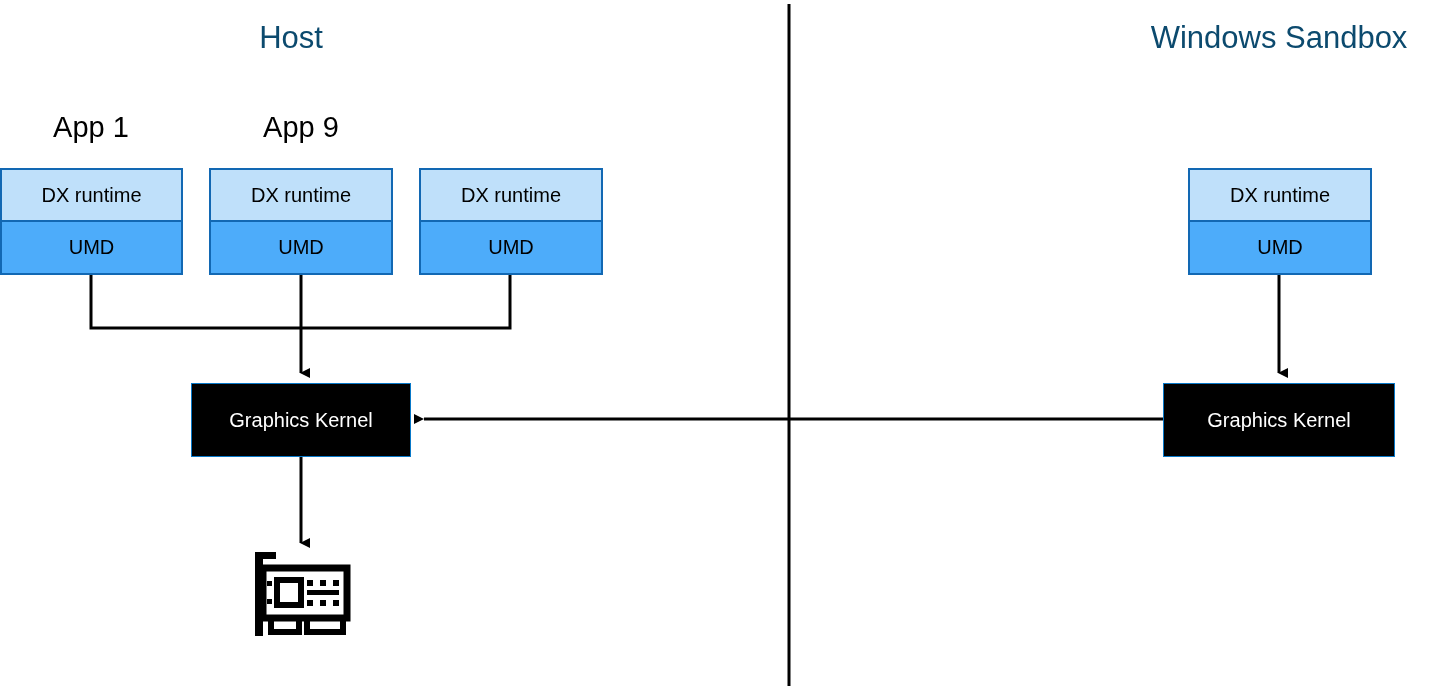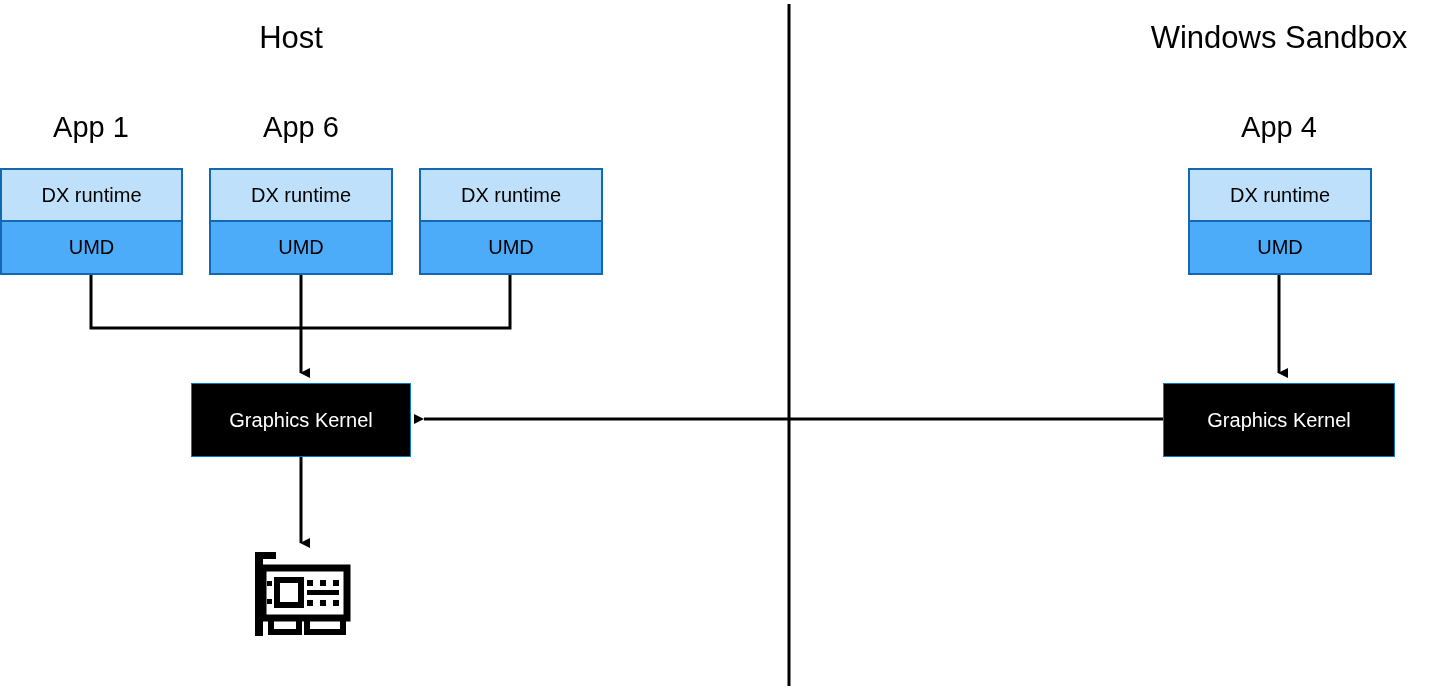--- a/index.html
+++ b/index.html
@@ -25,21 +25,21 @@
     top: 0;
     width: 1435px;
     height: 691px;
     pointer-events: none;
   }
   .abs { position: absolute; }
 
   
   .section-title {
     font-size: 31px;
-    color: #000000;
+    color: #0c4a6e;
     text-align: center;
     white-space: nowrap;
     line-height: 1;
   }
   
   .app-label {
     font-size: 29px;
     color: #000000;
     text-align: center;
     white-space: nowrap;
@@ -124,32 +124,31 @@
   <div class="abs section-title" style="left:161px; top:22px; width:260px;">Host</div>
 
   <div class="abs section-title" style="left:1089px; top:22px; width:380px;">Windows Sandbox</div>
 
   <div class="abs app-label" style="left:-9px; top:113px; width:200px;">App 1</div>
   <div class="abs app-stack" style="left:0px; top:168px; width:183px; height:107px;">
     <div class="stack-cell runtime">DX runtime</div>
     <div class="stack-cell umd">UMD</div>
   </div>
 
-  <div class="abs app-label" style="left:201px; top:113px; width:200px;">App 6</div>
+  <div class="abs app-label" style="left:201px; top:113px; width:200px;">App 9</div>
   <div class="abs app-stack" style="left:209px; top:168px; width:184px; height:107px;">
     <div class="stack-cell runtime">DX runtime</div>
     <div class="stack-cell umd">UMD</div>
   </div>
 
   <div class="abs app-stack" style="left:419px; top:168px; width:184px; height:107px;">
     <div class="stack-cell runtime">DX runtime</div>
     <div class="stack-cell umd">UMD</div>
   </div>
 
-  <div class="abs app-label" style="left:1179px; top:113px; width:200px;">App 4</div>
   <div class="abs app-stack" style="left:1188px; top:168px; width:184px; height:107px;">
     <div class="stack-cell runtime">DX runtime</div>
     <div class="stack-cell umd">UMD</div>
   </div>
 
   <div class="abs kernel-box" style="left:191px; top:383px; width:220px; height:74px;">Graphics Kernel</div>
 
   <div class="abs kernel-box" style="left:1163px; top:383px; width:232px; height:74px;">Graphics Kernel</div>
 
   <div class="abs" style="left:252px; top:548px;">

